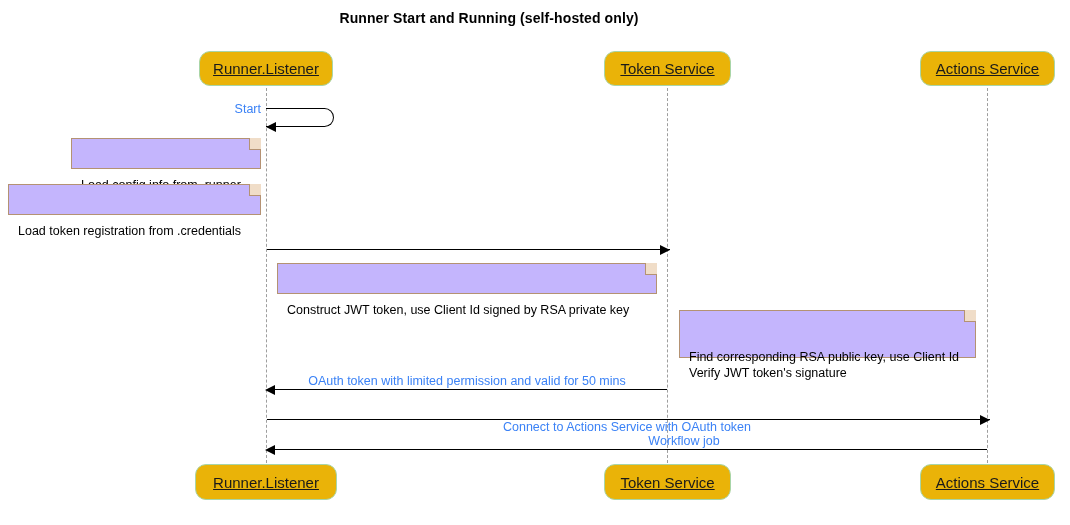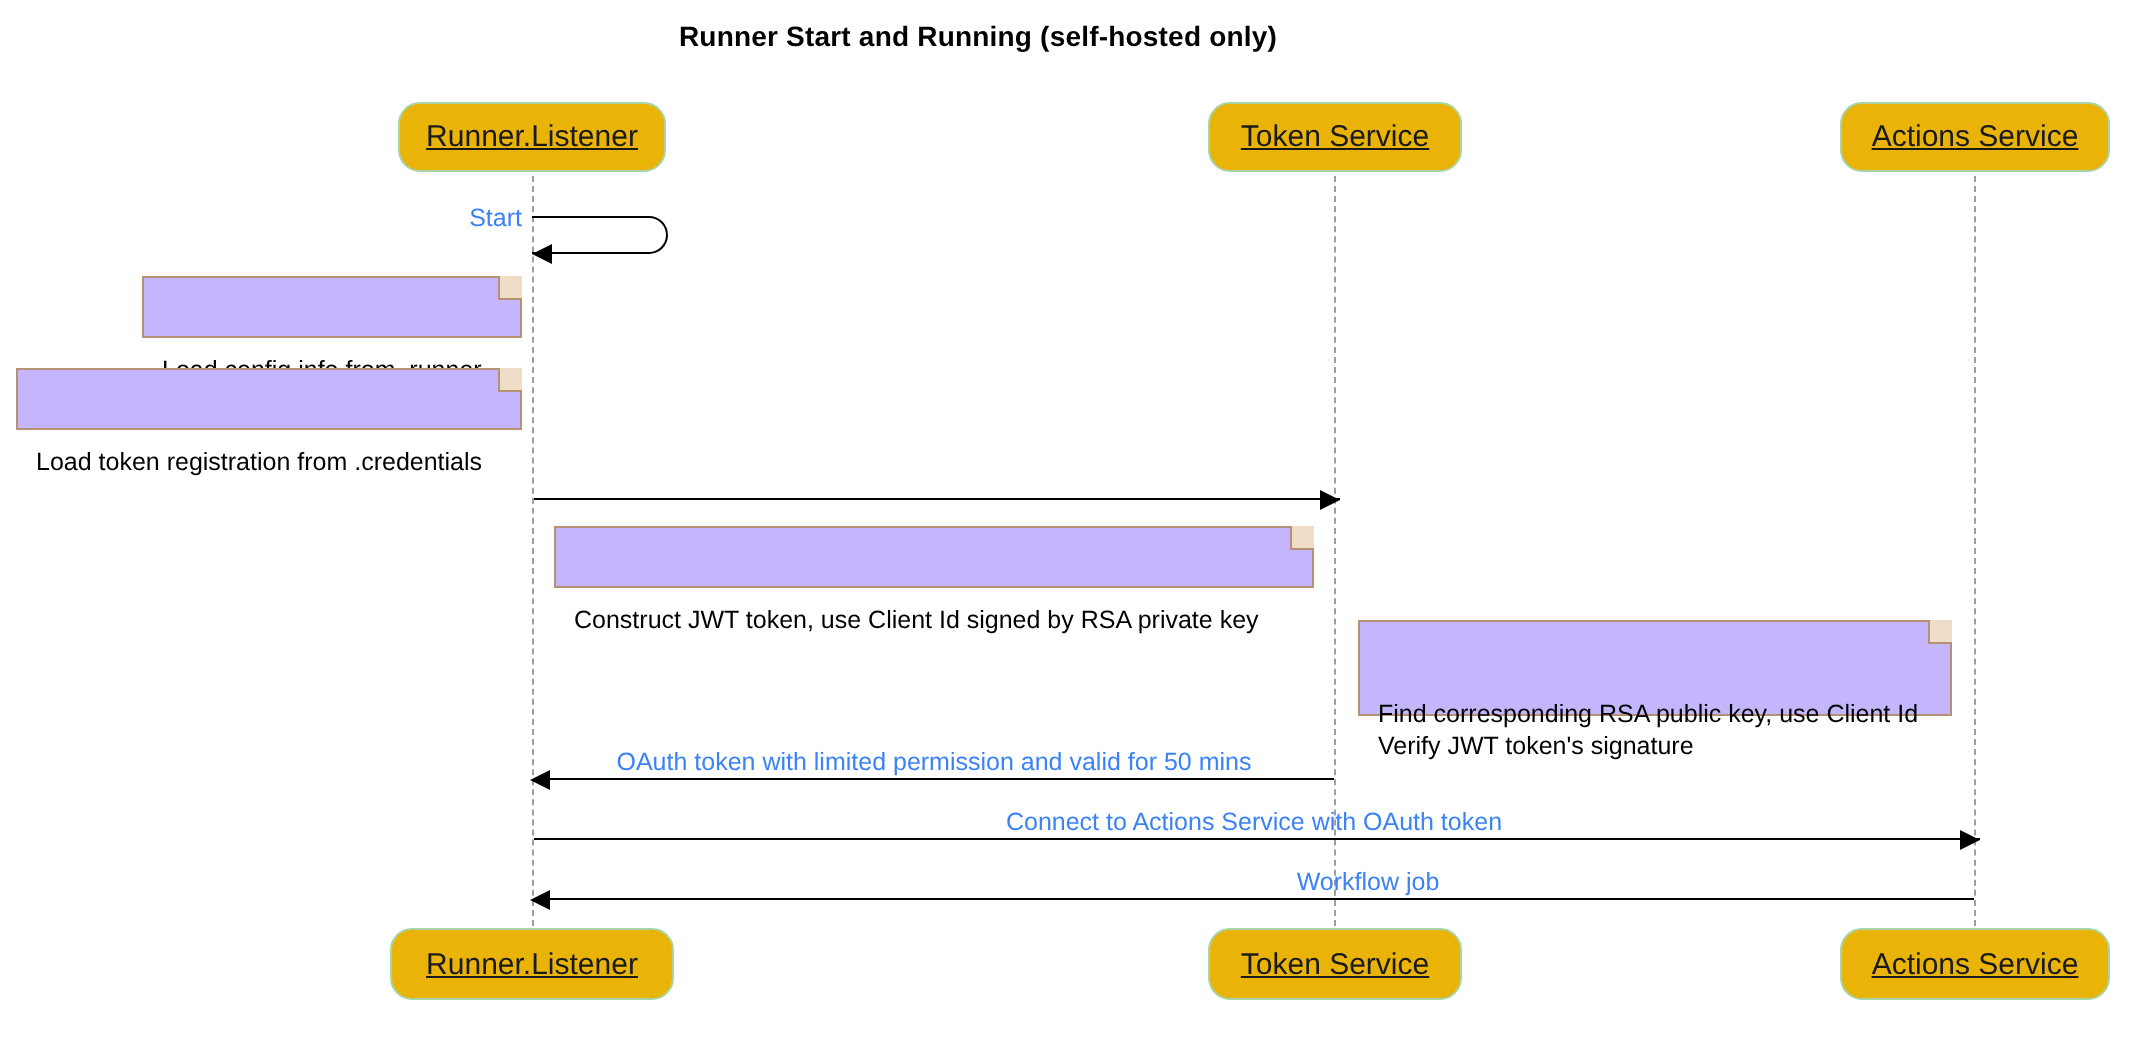--- a/index.html
+++ b/index.html
@@ -156,21 +156,21 @@
   <div class="note" style="left:679px; top:310px; width:297px; height:48px;">
     <span class="dogear"></span>
     <span>Find corresponding RSA public key, use Client Id
 Verify JWT token's signature</span>
   </div>
 
   <div class="msg-label" style="left:267px; top:374px; width:400px;">OAuth token with limited permission and valid for 50 mins</div>
   <div class="msg" style="left:267px; top:389px; width:400px;"></div>
   <div class="arrowhead left" style="left:265px; top:385px;"></div>
 
-  <div class="msg-label" style="left:267px; top:404px; width:720px;">Connect to Actions Service with OAuth token</div>
+  <div class="msg-label" style="left:267px; top:420px; width:720px;">Connect to Actions Service with OAuth token</div>
   <div class="msg" style="left:267px; top:419px; width:723px;"></div>
   <div class="arrowhead right" style="left:980px; top:415px;"></div>
 
   <div class="msg-label" style="left:284px; top:434px; width:800px;">Workflow job</div>
   <div class="msg" style="left:267px; top:449px; width:720px;"></div>
   <div class="arrowhead left" style="left:265px; top:445px;"></div>
 
   <div class="actor-box" style="left:195px; top:464px; width:142px; height:36px;">
     <span>Runner.Listener</span>
   </div>

